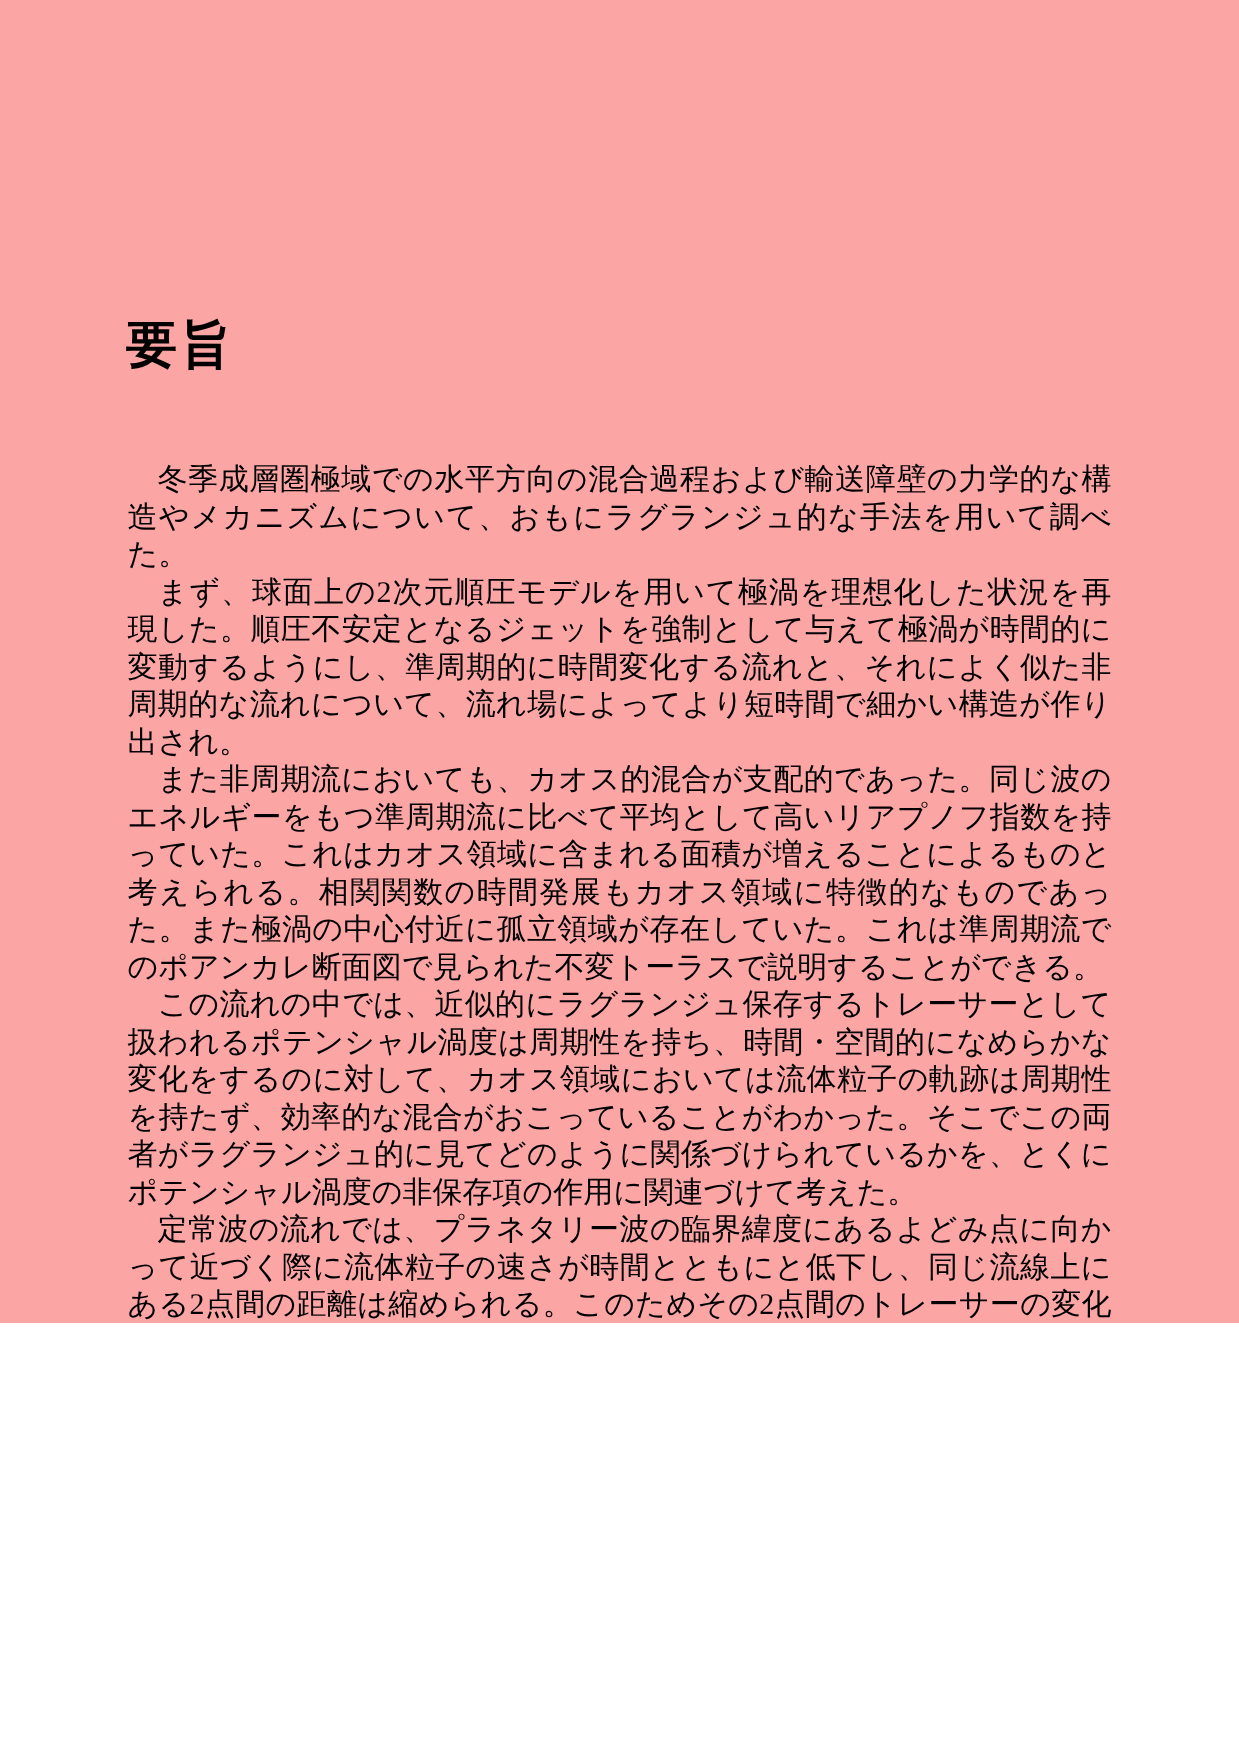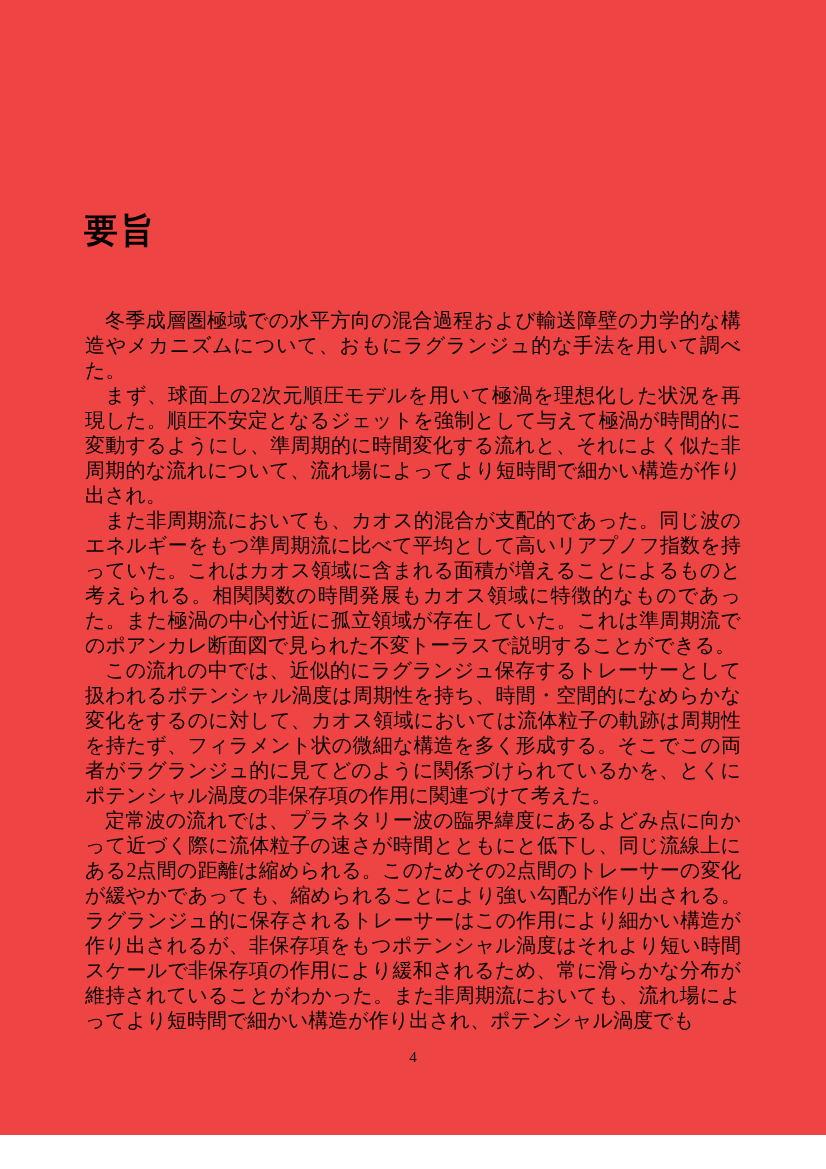--- a/index.html
+++ b/index.html
@@ -3,22 +3,22 @@
 <meta charset="utf-8">
 <style>
   html, body {
     margin: 0;
     padding: 0;
     background: #ffffff;
   }
   .page {
     position: relative;
     width: 826px;
-    height: 1135px;
-    background: #ef4444;
+    height: 882px;
+    background: #fca5a5;
     color: #000000;
     overflow: hidden;
     font-family: "Liberation Serif", "DejaVu Serif", serif;
   }
   .heading {
     position: absolute;
     left: 84px;
     top: 211px;
     margin: 0;
     font-family: "DejaVu Sans", "Liberation Sans", sans-serif;
@@ -61,19 +61,19 @@
 <body>
 
 <div class="page">
 
   <h1 class="heading">要旨</h1>
 
   <div class="abstract-body">
     <p>冬季成層圏極域での水平方向の混合過程および輸送障壁の力学的な構造やメカニズムについて、おもにラグランジュ的な手法を用いて調べた。</p>
     <p>まず、球面上の2次元順圧モデルを用いて極渦を理想化した状況を再現した。順圧不安定となるジェットを強制として与えて極渦が時間的に変動するようにし、準周期的に時間変化する流れと、それによく似た非周期的な流れについて、流れ場によってより短時間で細かい構造が作り出され。</p>
     <p>また非周期流においても、カオス的混合が支配的であった。同じ波のエネルギーをもつ準周期流に比べて平均として高いリアプノフ指数を持っていた。これはカオス領域に含まれる面積が増えることによるものと考えられる。相関関数の時間発展もカオス領域に特徴的なものであった。また極渦の中心付近に孤立領域が存在していた。これは準周期流でのポアンカレ断面図で見られた不変トーラスで説明することができる。</p>
-    <p>この流れの中では、近似的にラグランジュ保存するトレーサーとして扱われるポテンシャル渦度は周期性を持ち、時間・空間的になめらかな変化をするのに対して、カオス領域においては流体粒子の軌跡は周期性を持たず、フィラメント状の微細な構造を多く形成する。そこでこの両者がラグランジュ的に見てどのように関係づけられているかを、とくにポテンシャル渦度の非保存項の作用に関連づけて考えた。</p>
+    <p>この流れの中では、近似的にラグランジュ保存するトレーサーとして扱われるポテンシャル渦度は周期性を持ち、時間・空間的になめらかな変化をするのに対して、カオス領域においては流体粒子の軌跡は周期性を持たず、効率的な混合がおこっていることがわかった。そこでこの両者がラグランジュ的に見てどのように関係づけられているかを、とくにポテンシャル渦度の非保存項の作用に関連づけて考えた。</p>
     <p>定常波の流れでは、プラネタリー波の臨界緯度にあるよどみ点に向かって近づく際に流体粒子の速さが時間とともにと低下し、同じ流線上にある2点間の距離は縮められる。このためその2点間のトレーサーの変化が緩やかであっても、縮められることにより強い勾配が作り出される。ラグランジュ的に保存されるトレーサーはこの作用により細かい構造が作り出されるが、非保存項をもつポテンシャル渦度はそれより短い時間スケールで非保存項の作用により緩和されるため、常に滑らかな分布が維持されていることがわかった。また非周期流においても、流れ場によってより短時間で細かい構造が作り出され、ポテンシャル渦度でも</p>
   </div>
 
   <div class="page-number">4</div>
 
 </div>
 
 </body></html>

